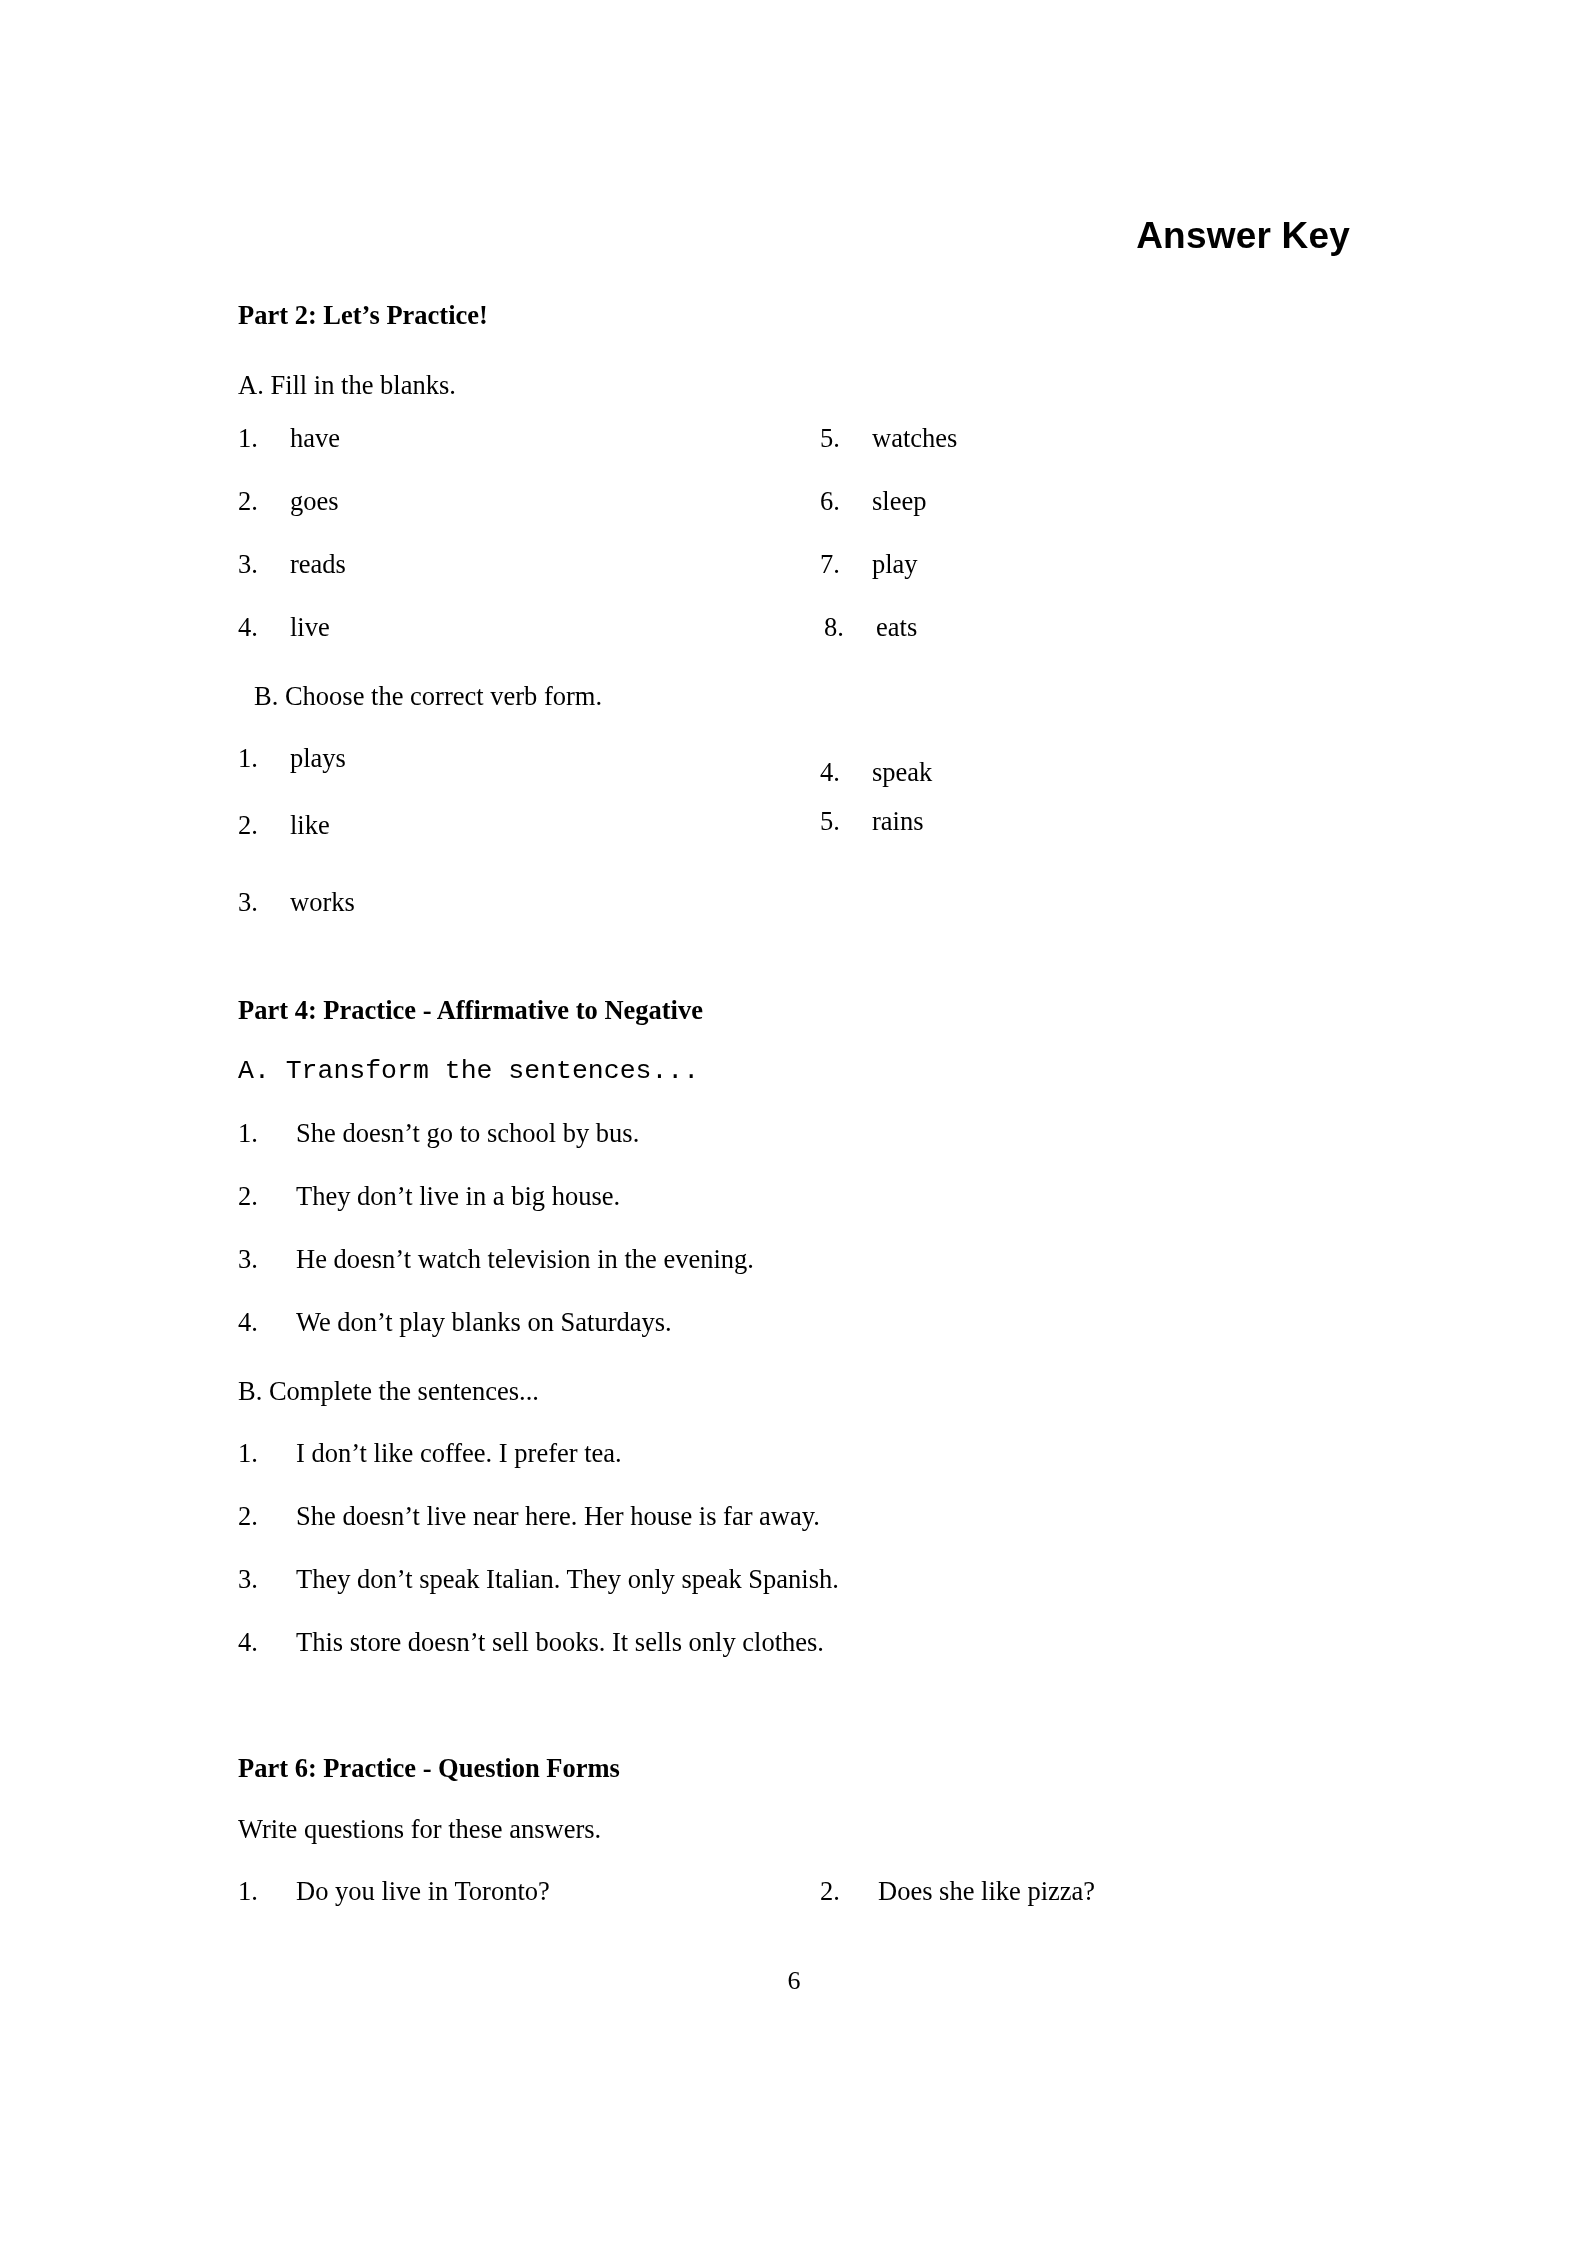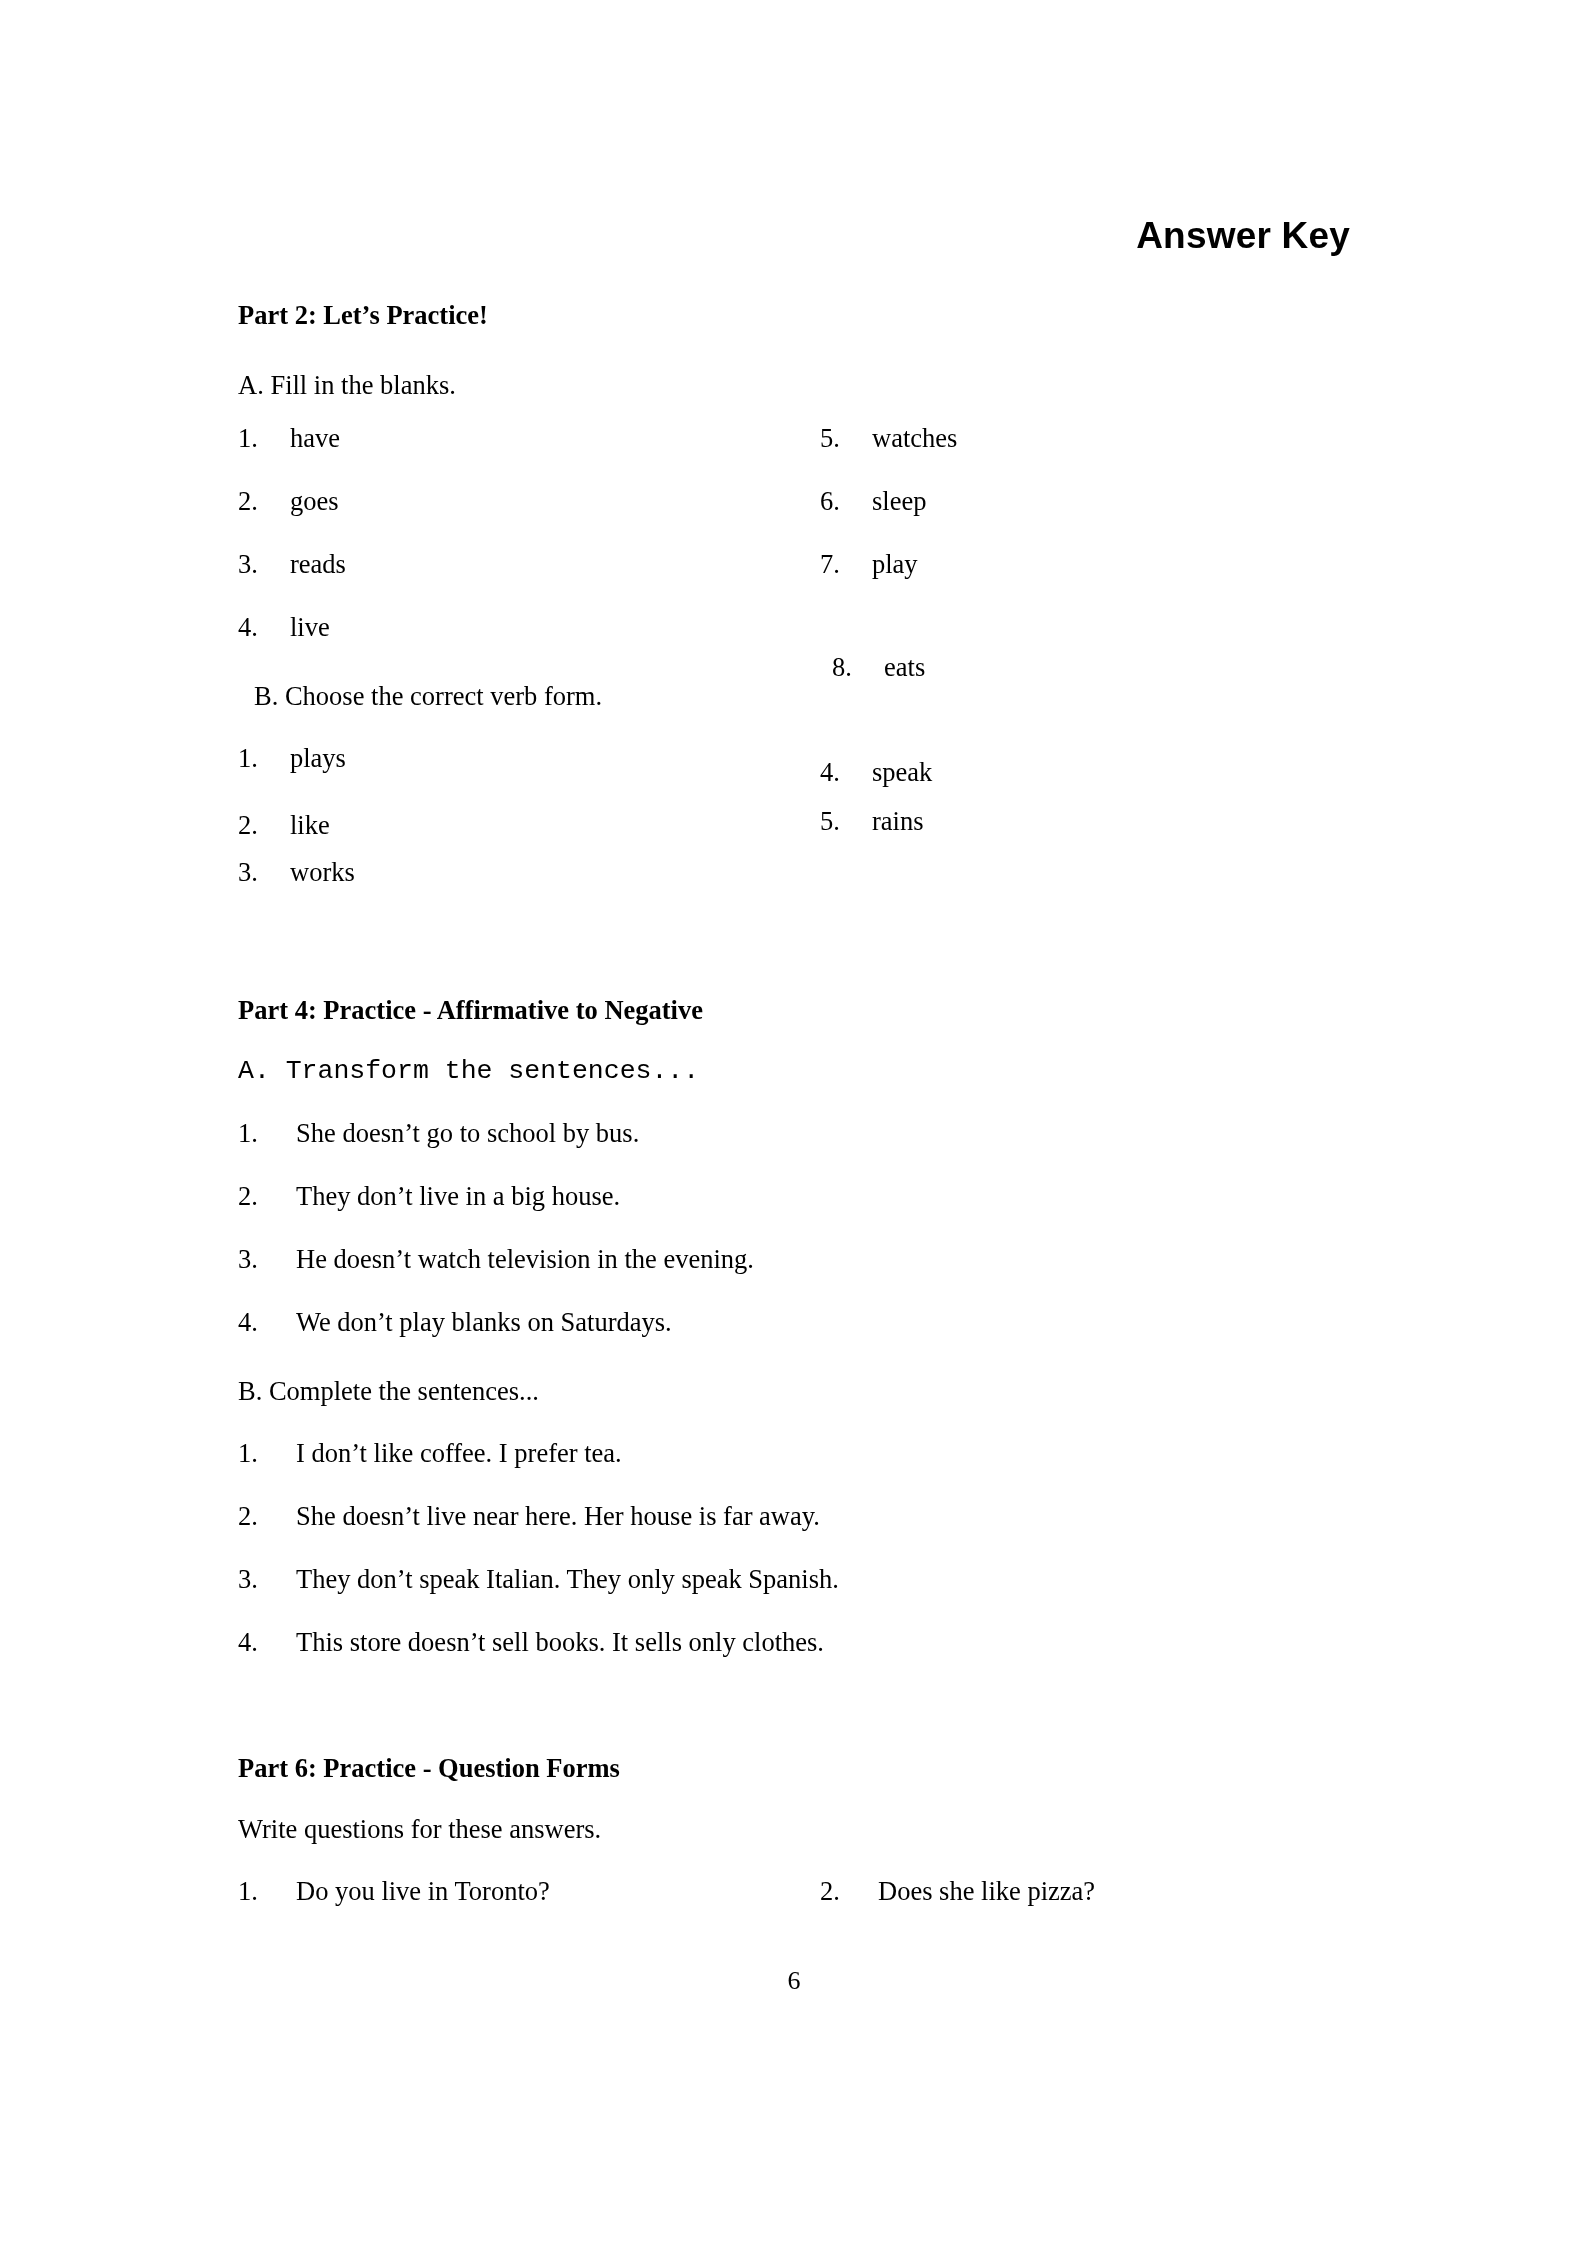--- a/index.html
+++ b/index.html
@@ -115,29 +115,29 @@
         <div class="answer-col left">
           <div class="answer-item" style="position: absolute; top: 0px; left: 0px;"><span class="num">1.</span><span class="txt">have</span></div>
           <div class="answer-item" style="position: absolute; top: 63px; left: 0px;"><span class="num">2.</span><span class="txt">goes</span></div>
           <div class="answer-item" style="position: absolute; top: 126px; left: 0px;"><span class="num">3.</span><span class="txt">reads</span></div>
           <div class="answer-item" style="position: absolute; top: 189px; left: 0px;"><span class="num">4.</span><span class="txt">live</span></div>
         </div>
         <div class="answer-col right">
           <div class="answer-item" style="position: absolute; top: 0px; left: 0px;"><span class="num">5.</span><span class="txt">watches</span></div>
           <div class="answer-item" style="position: absolute; top: 63px; left: 0px;"><span class="num">6.</span><span class="txt">sleep</span></div>
           <div class="answer-item" style="position: absolute; top: 126px; left: 0px;"><span class="num">7.</span><span class="txt">play</span></div>
-          <div class="answer-item" style="position: absolute; top: 189px; left: 12px; margin-top: 40px;"><span class="num">8.</span><span class="txt">eats</span></div>
+          <div class="answer-item" style="position: absolute; top: 189px; left: 4px;"><span class="num">8.</span><span class="txt">eats</span></div>
         </div>
       </div>
       <div class="sub-heading" style="position: absolute; top: 683px; margin-left: 16px;">B. Choose the correct verb form.</div>
       <div class="answer-grid" style="position: absolute; top: 745px; left: 0px; width: 1130px; height: 189px;">
         <div class="answer-col left">
           <div class="answer-item" style="position: absolute; top: 0px; left: 0px;"><span class="num">1.</span><span class="txt">plays</span></div>
           <div class="answer-item" style="position: absolute; top: 67px; left: 0px;"><span class="num">2.</span><span class="txt">like</span></div>
-          <div class="answer-item" style="position: absolute; top: 114px; left: 0px;"><span class="num">3.</span><span class="txt">works</span></div>
+          <div class="answer-item" style="position: absolute; top: 144px; left: 0px;"><span class="num">3.</span><span class="txt">works</span></div>
         </div>
         <div class="answer-col right">
           <div class="answer-item" style="position: absolute; top: 14px; left: 0px;"><span class="num">4.</span><span class="txt">speak</span></div>
           <div class="answer-item" style="position: absolute; top: 63px; left: 0px;"><span class="num">5.</span><span class="txt">rains</span></div>
         </div>
       </div>
       <div class="part-heading" style="position: absolute; top: 997px;">Part 4: Practice - Affirmative to Negative</div>
       <div class="sub-heading" style="position: absolute; top: 1058px; font-family: Liberation Mono, monospace;">A. Transform the sentences...</div>
       <div class="answer-grid" style="position: absolute; top: 1120px; left: 0px; width: 1130px; height: 252px;">
         <div class="answer-col left">

